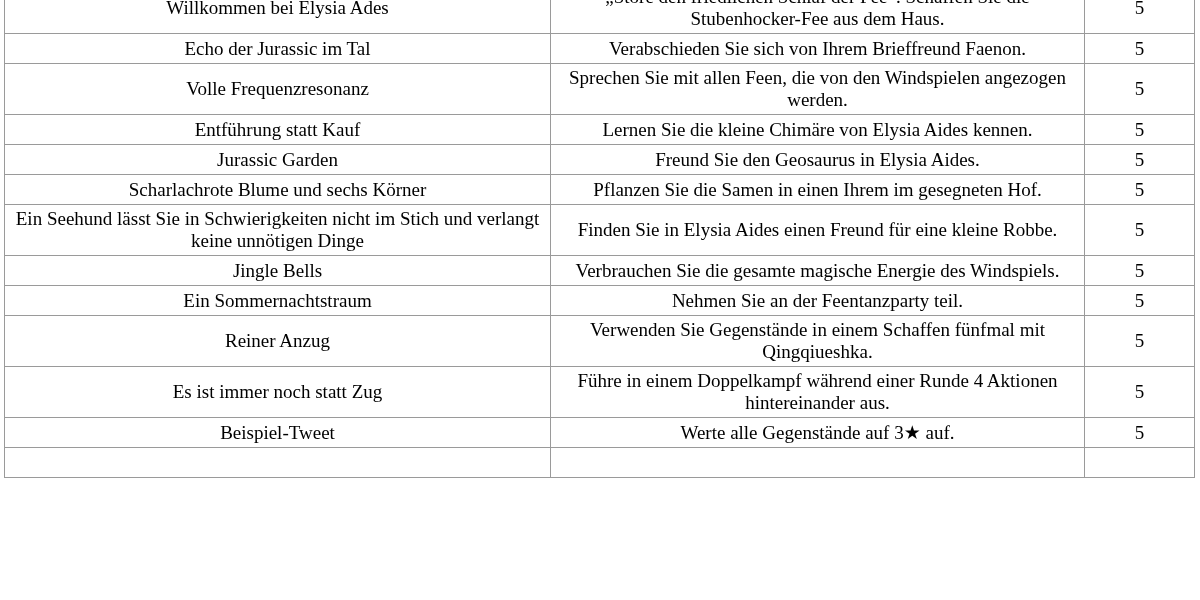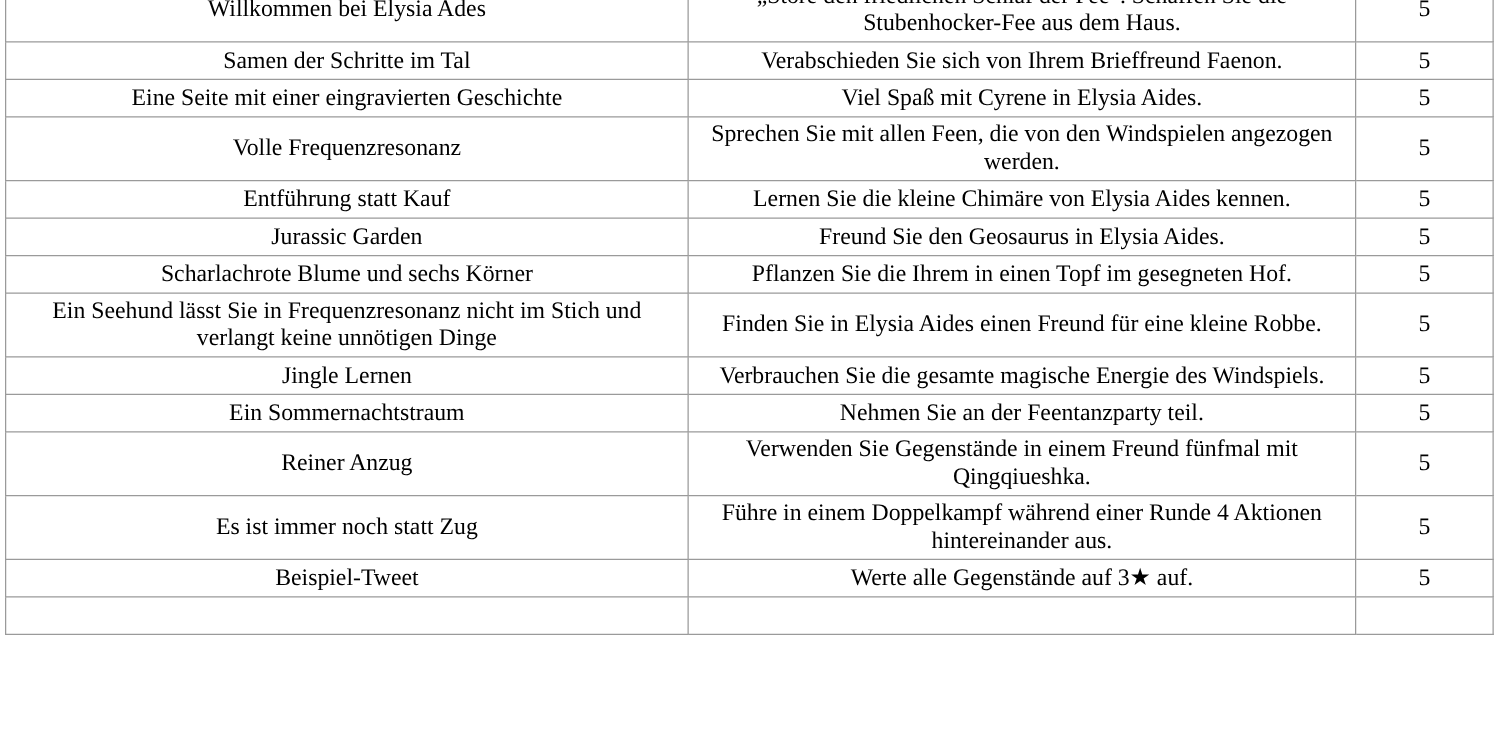--- a/index.html
+++ b/index.html
@@ -63,67 +63,62 @@
       <col class="c-desc">
       <col class="c-pts">
     </colgroup>
     <tbody>
       <tr>
         <td>Willkommen bei Elysia Ades</td>
         <td>„Store den friedlichen Schlaf der Fee“. Schaffen Sie die Stubenhocker-Fee aus dem Haus.</td>
         <td class="pts">5</td>
       </tr>
       <tr>
-        <td>Samen der Schritte im Tal</td>
+        <td>Echo der Jurassic im Tal</td>
         <td>Verabschieden Sie sich von Ihrem Brieffreund Faenon.</td>
-        <td class="pts">5</td>
-      </tr>
-      <tr>
-        <td>Eine Seite mit einer eingravierten Geschichte</td>
-        <td>Viel Spaß mit Cyrene in Elysia Aides.</td>
         <td class="pts">5</td>
       </tr>
       <tr>
         <td>Volle Frequenzresonanz</td>
         <td>Sprechen Sie mit allen Feen, die von den Windspielen angezogen werden.</td>
         <td class="pts">5</td>
       </tr>
       <tr>
         <td>Entführung statt Kauf</td>
         <td>Lernen Sie die kleine Chimäre von Elysia Aides kennen.</td>
         <td class="pts">5</td>
       </tr>
       <tr>
         <td>Jurassic Garden</td>
         <td>Freund Sie den Geosaurus in Elysia Aides.</td>
         <td class="pts">5</td>
       </tr>
       <tr>
         <td>Scharlachrote Blume und sechs Körner</td>
-        <td>Pflanzen Sie die Ihrem in einen Topf im gesegneten Hof.</td>
+        <td>Pflanzen Sie die Samen in einen Ihrem im gesegneten Hof.</td>
         <td class="pts">5</td>
       </tr>
       <tr>
-        <td>Ein Seehund lässt Sie in Frequenzresonanz nicht im Stich und verlangt keine unnötigen Dinge</td>
+        <td>Ein Seehund lässt Sie in Schwierigkeiten nicht im Stich und verlangt keine unnötigen Dinge</td>
         <td>Finden Sie in Elysia Aides einen Freund für eine kleine Robbe.</td>
         <td class="pts">5</td>
       </tr>
       <tr>
-        <td>Jingle Lernen</td>
+        <td>Jingle Bells</td>
         <td>Verbrauchen Sie die gesamte magische Energie des Windspiels.</td>
         <td class="pts">5</td>
       </tr>
       <tr>
         <td>Ein Sommernachtstraum</td>
         <td>Nehmen Sie an der Feentanzparty teil.</td>
         <td class="pts">5</td>
       </tr>
       <tr>
         <td>Reiner Anzug</td>
-        <td>Verwenden Sie Gegenstände in einem Freund fünfmal mit Qingqiueshka.</td>
+        <td>Verwenden Sie Gegenstände in einem Schaffen fünfmal mit Qingqiueshka.</td>
         <td class="pts">5</td>
       </tr>
       <tr>
         <td>Es ist immer noch statt Zug</td>
         <td>Führe in einem Doppelkampf während einer Runde 4 Aktionen hintereinander aus.</td>
         <td class="pts">5</td>
       </tr>
       <tr>
         <td>Beispiel-Tweet</td>
         <td>Werte alle Gegenstände auf 3★ auf.</td>

